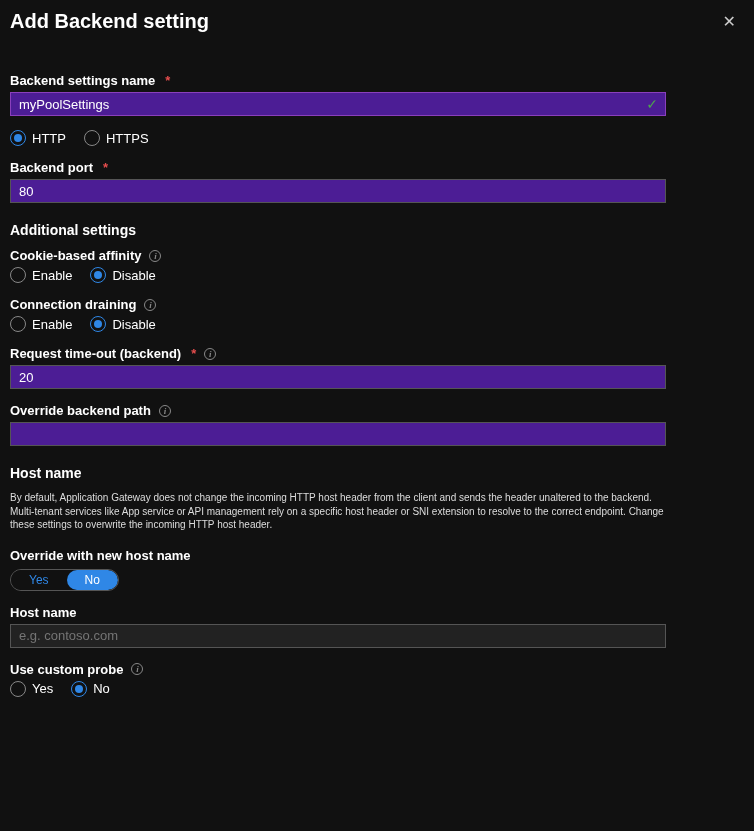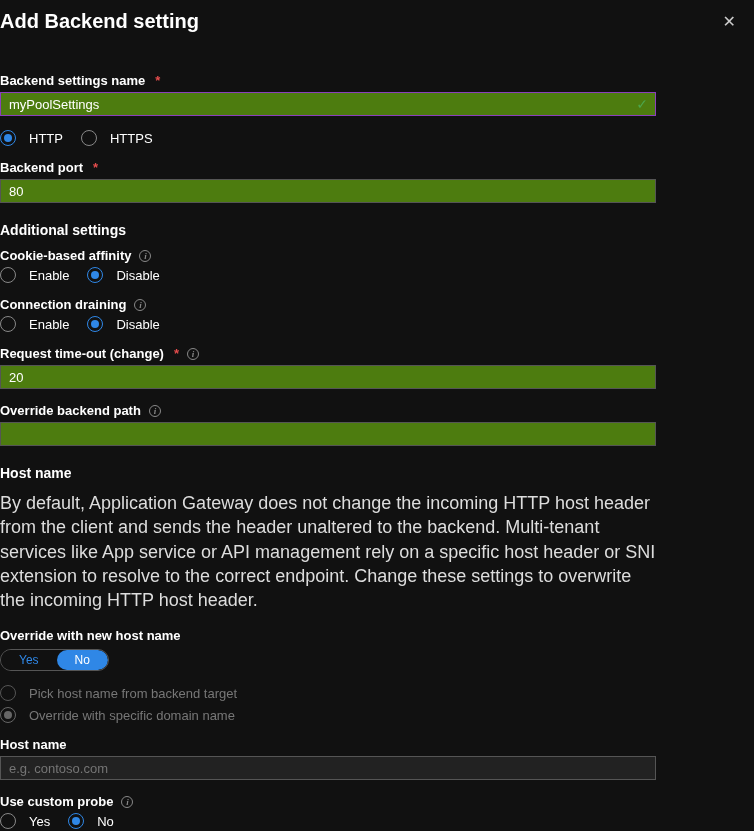--- a/index.html
+++ b/index.html
@@ -6,21 +6,21 @@
     body {
       background: #111;
       color: #fff;
       font-family: "Segoe UI", Arial, sans-serif;
       font-size: 13px;
       width: 754px;
       height: 831px;
       overflow: hidden;
       position: relative;
     }
-    .panel { padding: 10px 10px 0 0; }
+    .panel { padding: 10px 10px 0 10px; }
     .header {
       display: flex;
       justify-content: space-between;
       align-items: flex-start;
       margin-bottom: 40px;
     }
     .title {
       font-size: 20px;
       font-weight: 600;
     }
@@ -48,21 +48,21 @@
       border-radius: 50%;
       font-size: 9px;
       color: #888;
       align-items: center;
       justify-content: center;
       font-style: italic;
       font-family: serif;
     }
     input.text {
       width: 656px;
-      background: #4d7c0f;
+      background: #4c1d95;
       border: 1px solid #555;
       color: #fff;
       padding: 4px 8px;
       font-size: 13px;
       height: 24px;
     }
     input.text.valid {
       border: 1px solid #8a3fbc;
     }
     input.text.disabled {
@@ -80,21 +80,21 @@
     }
     .radio-row {
       display: flex;
       gap: 18px;
       align-items: center;
       margin-top: 2px;
     }
     .radio {
       display: flex;
       align-items: center;
-      gap: 13px;
+      gap: 6px;
       cursor: pointer;
     }
     .radio-circle {
       width: 16px; height: 16px;
       border: 1.5px solid #888;
       border-radius: 50%;
       display: flex;
       align-items: center;
       justify-content: center;
     }
@@ -112,21 +112,21 @@
     .radio.disabled .radio-circle.selected { border-color: #666; }
     .radio.disabled .radio-circle.selected::after { background: #666; }
     .section-title {
       font-size: 14px;
       font-weight: 600;
       margin-top: 19px;
       margin-bottom: 10px;
     }
     .description {
       color: #ddd;
-      font-size: 18px;
+      font-size: 10px;
       line-height: 1.35;
       width: 656px;
       margin-bottom: 16px;
     }
     .toggle {
       display: inline-flex;
       border: 1px solid #555;
       border-radius: 12px;
       overflow: hidden;
       height: 22px;
@@ -219,21 +219,21 @@
       </div>
       <div class="radio">
         <span class="radio-circle selected"></span>
         <span>Disable</span>
       </div>
     </div>
   </div>
 
   <div class="field">
     <div class="label">
-      <span>Request time-out (change)</span>
+      <span>Request time-out (backend)</span>
         <span class="req">*</span>
       <span class="info-icon">i</span>
     </div>
     <input class="text" value="20" style="">
   </div>
 
   <div class="field">
     <div class="label">
       <span>Override backend path</span>
       <span class="info-icon">i</span>
@@ -246,30 +246,20 @@
 
   <div class="field">
     <div class="label">Override with new host name</div>
     <div class="toggle">
       <div class="toggle-opt">Yes</div>
       <div class="toggle-opt active">No</div>
     </div>
   </div>
 
   <div class="field">
-    <div style="display:flex;flex-direction:column;gap:6px;margin-top:2px;">
-      <div class="radio disabled">
-        <span class="radio-circle"></span>
-        <span>Pick host name from backend target</span>
-      </div>
-      <div class="radio disabled">
-        <span class="radio-circle selected"></span>
-        <span>Override with specific domain name</span>
-      </div>
-    </div>
   </div>
 
   <div class="field">
     <div class="label">Host name</div>
     <input class="text disabled" disabled="" placeholder="e.g. contoso.com" style="">
   </div>
 
   <div class="field">
     <div class="label">
       <span>Use custom probe</span>

